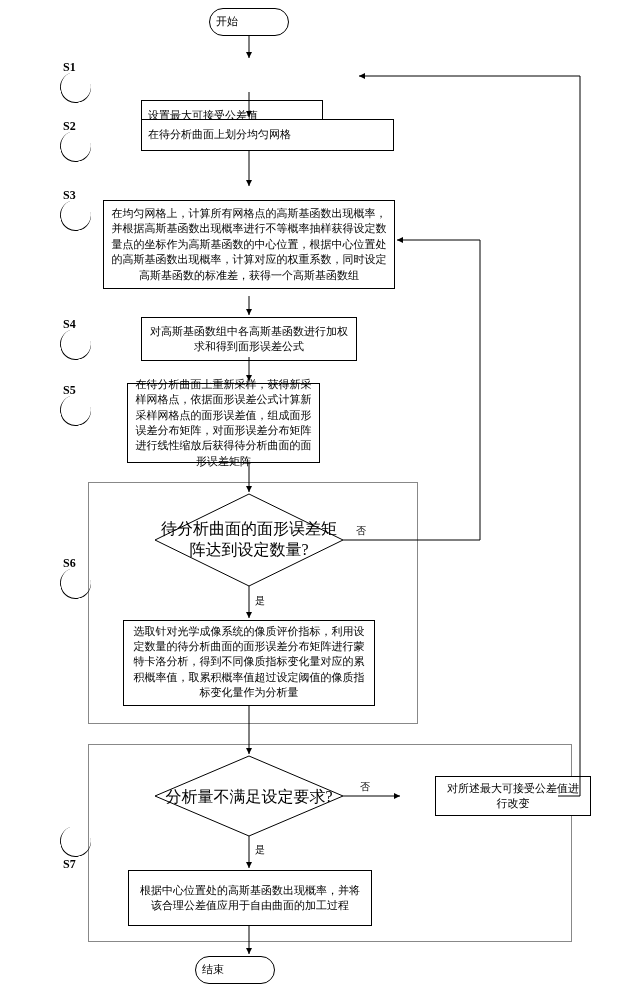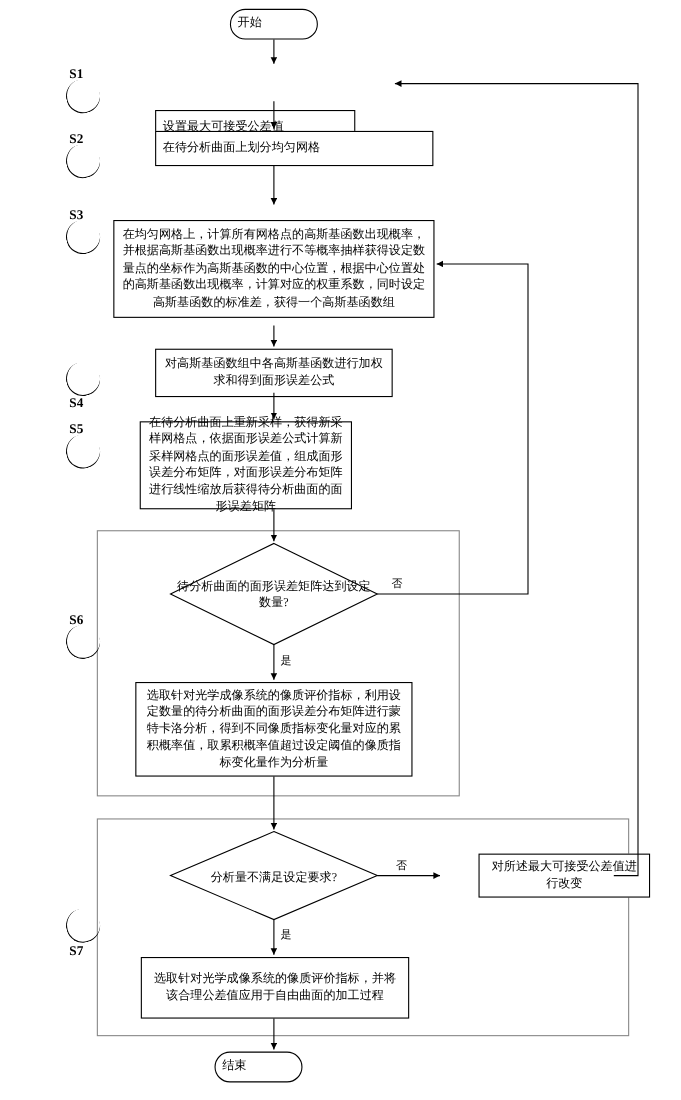--- a/index.html
+++ b/index.html
@@ -33,21 +33,21 @@
     background: #fff;
   }
   .diamond-inner {
     position: absolute;
     width: 180px;
     height: 70px;
     display: flex;
     align-items: center;
     justify-content: center;
     text-align: center;
-    font-size: 11px;
+    font-size: 16px;
     pointer-events: none;
   }
   .group {
     border: 1px solid #888;
     position: absolute;
     background: transparent;
     pointer-events: none;
   }
   .step-label {
     position: absolute;
@@ -88,21 +88,21 @@
 <div class="node process" style="left:141px; top:119px; width:253px; height:32px;">
   <span>在待分析曲面上划分均匀网格</span>
 </div>
 
 <div class="step-label" style="left:63px; top:188px;">S3</div>
 <div class="step-arc" style="left:60px; top:200px;"></div>
 <div class="node process" style="left:103px; top:200px; width:292px; height:89px;">
   <span>在均匀网格上，计算所有网格点的高斯基函数出现概率，并根据高斯基函数出现概率进行不等概率抽样获得设定数量点的坐标作为高斯基函数的中心位置，根据中心位置处的高斯基函数出现概率，计算对应的权重系数，同时设定高斯基函数的标准差，获得一个高斯基函数组</span>
 </div>
 
-<div class="step-label" style="left:63px; top:317px;margin-top:42px;">S4</div>
+<div class="step-label" style="left:63px; top:317px;">S4</div>
 <div class="step-arc" style="left:60px; top:329px;"></div>
 <div class="node process" style="left:141px; top:317px; width:216px; height:44px;">
   <span>对高斯基函数组中各高斯基函数进行加权求和得到面形误差公式</span>
 </div>
 
 <div class="step-label" style="left:63px; top:383px;">S5</div>
 <div class="step-arc" style="left:60px; top:395px;"></div>
 <div class="node process" style="left:127px; top:383px; width:193px; height:80px;">
   <span>在待分析曲面上重新采样，获得新采样网格点，依据面形误差公式计算新采样网格点的面形误差值，组成面形误差分布矩阵，对面形误差分布矩阵进行线性缩放后获得待分析曲面的面形误差矩阵</span>
 </div>
@@ -113,21 +113,21 @@
 
 <svg class="arrow" style="left:155px; top:494px; width:188px; height:92px;">
   <polygon points="94,0 188,46 94,92 0,46" fill="#fff" stroke="#000" stroke-width="1"></polygon>
 </svg>
 <div class="diamond-inner" style="left:159px; top:505px;">
   <span>待分析曲面的面形误差矩阵达到设定数量?</span>
 </div>
 <div class="yn-label" style="left:356px; top:524px;">否</div>
 <div class="yn-label" style="left:255px; top:594px;">是</div>
 
-<div class="node process" style="left:123px; top:620px; width:252px; height:86px;">
+<div class="node process" style="left:123px; top:620px; width:252px; height:86px;font-family:Liberation Mono, monospace;">
   <span>选取针对光学成像系统的像质评价指标，利用设定数量的待分析曲面的面形误差分布矩阵进行蒙特卡洛分析，得到不同像质指标变化量对应的累积概率值，取累积概率值超过设定阈值的像质指标变化量作为分析量</span>
 </div>
 
 <div class="group" style="left:88px; top:744px; width:482px; height:196px;"></div>
 <div class="step-label" style="left:63px; top:814px;margin-top:43px;">S7</div>
 <div class="step-arc" style="left:60px; top:826px;"></div>
 
 <svg class="arrow" style="left:155px; top:756px; width:188px; height:80px;">
   <polygon points="94,0 188,40 94,80 0,40" fill="#fff" stroke="#000" stroke-width="1"></polygon>
 </svg>
@@ -135,21 +135,21 @@
   <span>分析量不满足设定要求?</span>
 </div>
 <div class="yn-label" style="left:360px; top:780px;">否</div>
 <div class="yn-label" style="left:255px; top:843px;">是</div>
 
 <div class="node process" style="left:402px; top:776px; width:156px; height:40px;margin-left:33px;">
   <span>对所述最大可接受公差值进行改变</span>
 </div>
 
 <div class="node process" style="left:128px; top:870px; width:244px; height:56px;">
-  <span>选取针对光学成像系统的像质评价指标，并将该合理公差值应用于自由曲面的加工过程</span>
+  <span>根据中心位置处的高斯基函数出现概率，并将该合理公差值应用于自由曲面的加工过程</span>
 </div>
 
 <div class="node terminator" style="left:195px; top:956px; width:80px; height:28px;">
   <span>结束</span>
 </div>
 
 <svg class="arrow" style="left:0; top:0; width:619px; height:1000px;">
   <defs>
     <marker id="ah" markerWidth="8" markerHeight="8" refX="6" refY="3" orient="auto">
       <path d="M0,0 L6,3 L0,6 Z" fill="#000"></path>

